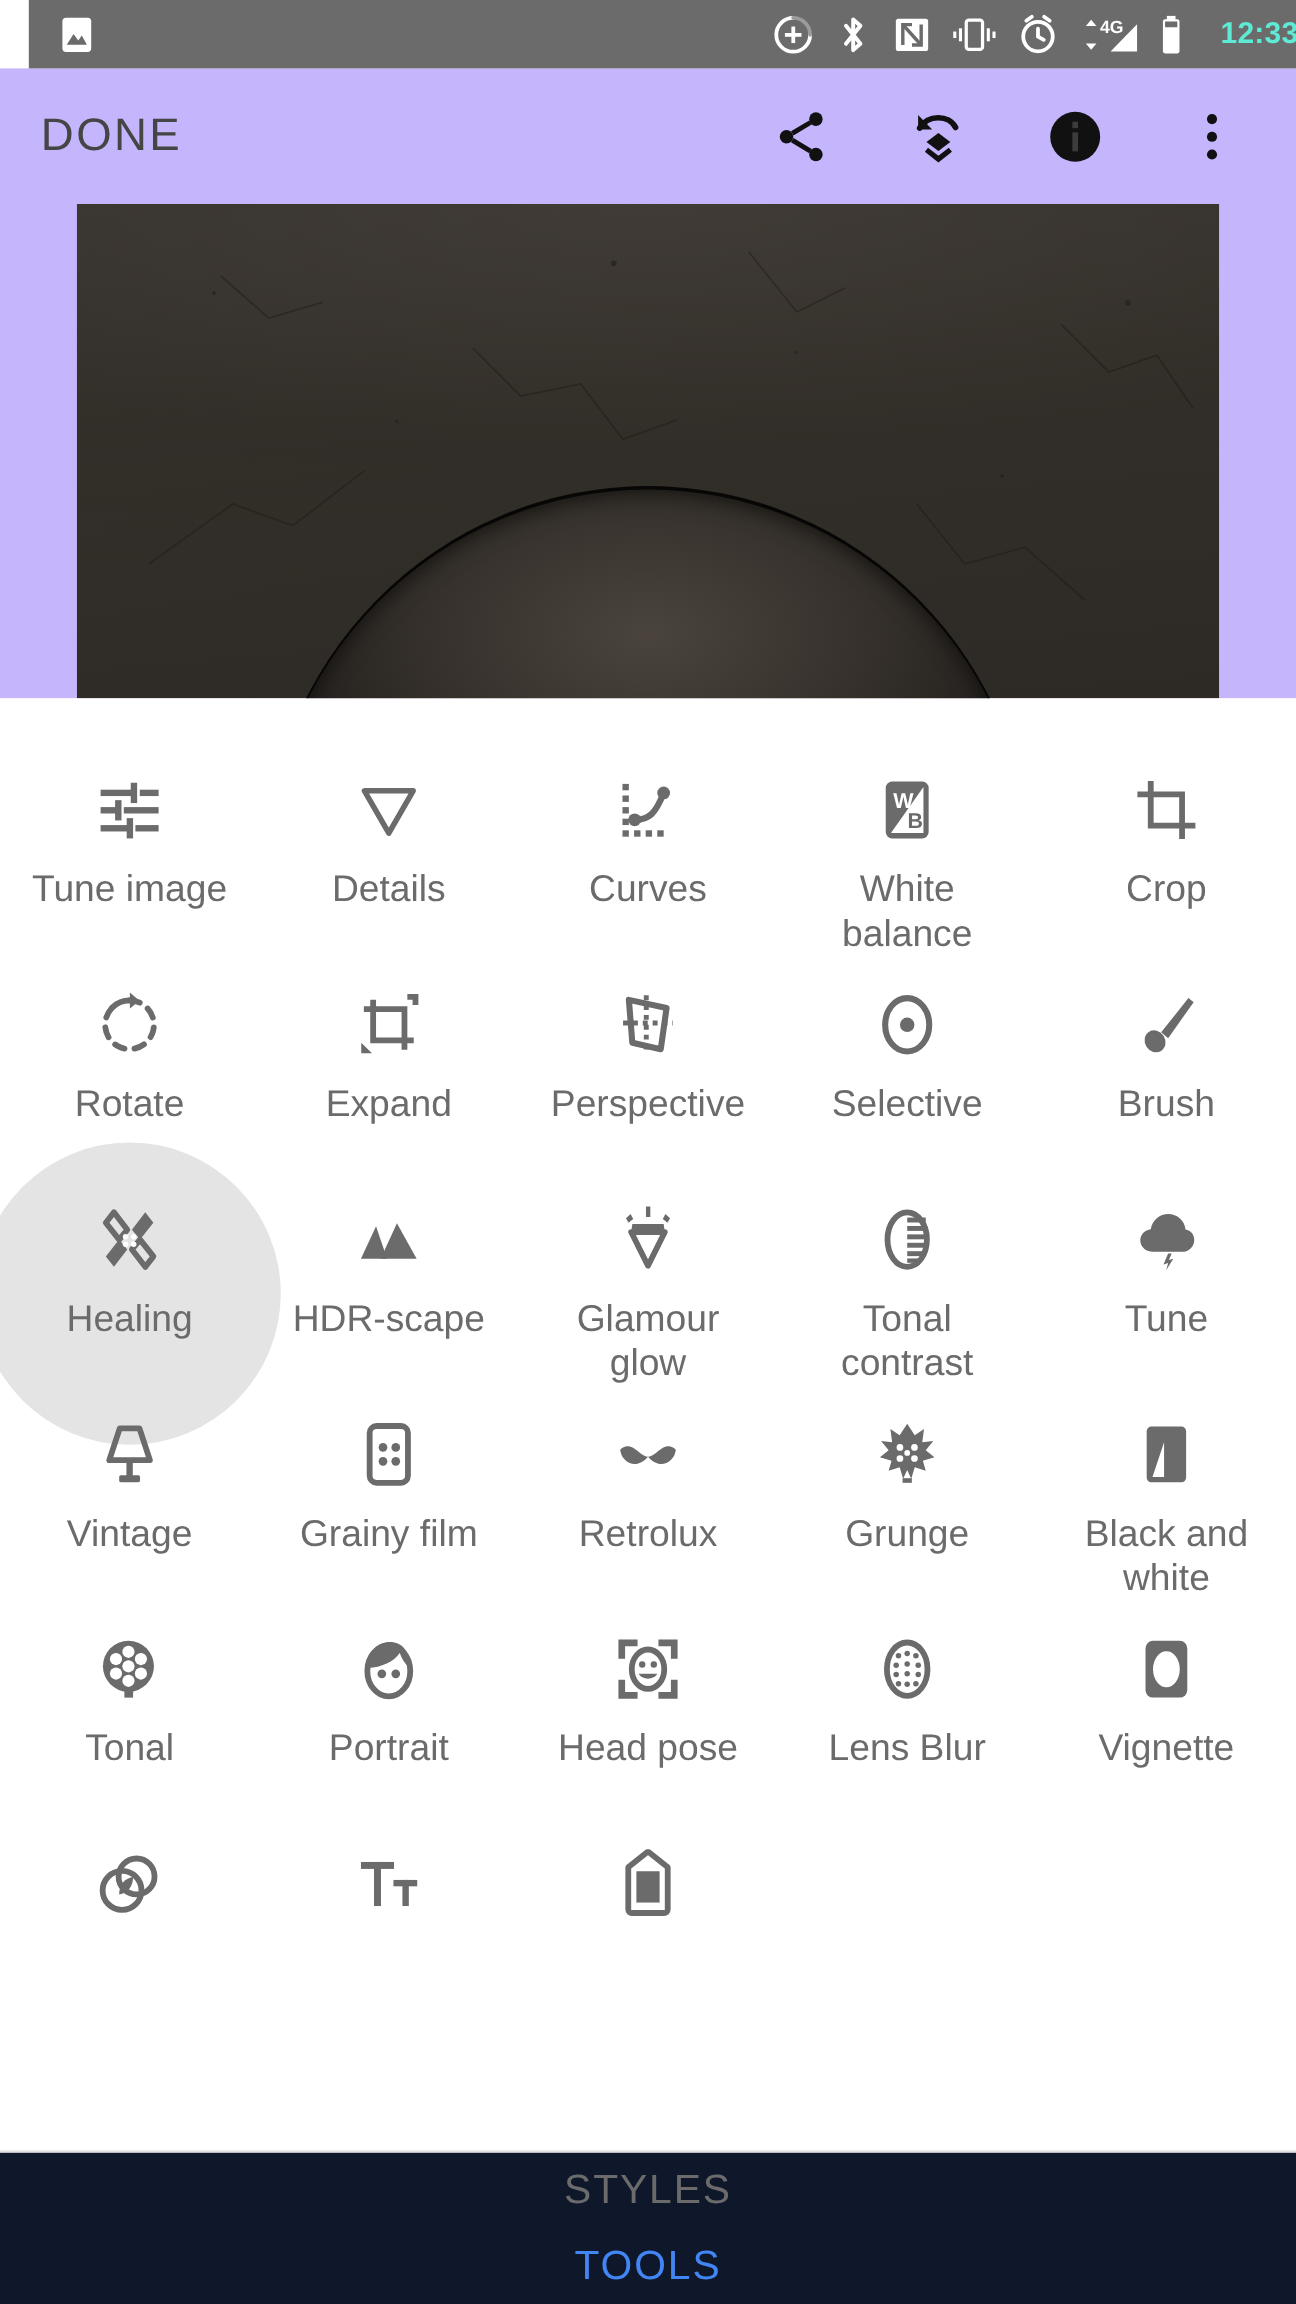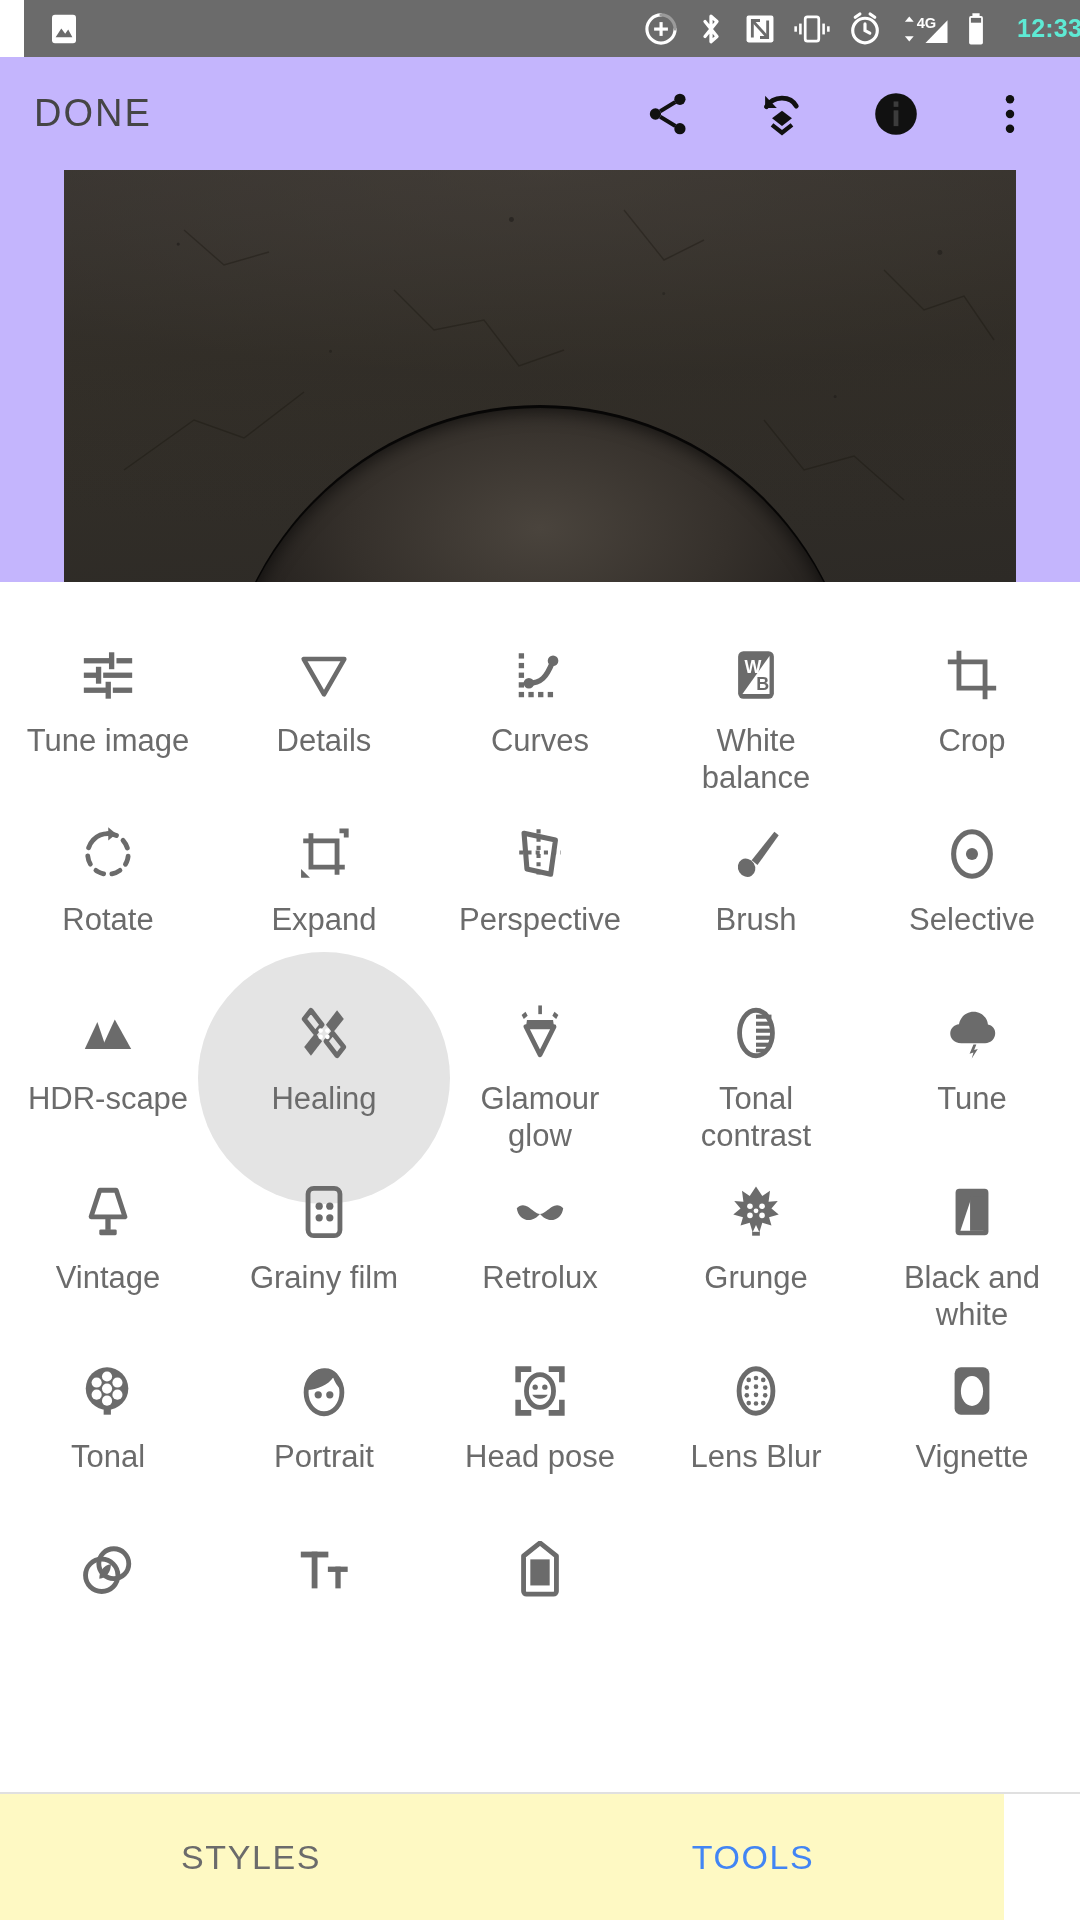--- a/index.html
+++ b/index.html
@@ -178,24 +178,25 @@
   .tab-divider {
     position: absolute;
     left: 0; bottom: 126px;
     width: 1080px; height: 2px;
     background: #e0e0e0;
     z-index: 30;
   }
   .tab-bar {
     position: absolute;
     left: 0; bottom: 0;
-    width: 1004px; height: 126px;
-    background: #fef9c3;
+    width: 1080px; height: 126px;
+    background: #0f172a;
     display: flex;
     z-index: 30;
+    flex-direction: column;
   }
   .tab {
     flex: 1;
     display: flex; align-items: center; justify-content: center;
     font-size: 34px;
     letter-spacing: 1.6px;
     color: #6b6b6b;
     font-weight: 400;
   }
   .tab.active { color: #4285f4; }
@@ -442,65 +443,65 @@
               <path d="M3.4 11.4 L20.6 11.4"></path>
             </g>
           </svg>
         </span>
         <span class="tool-label">Perspective</span>
       </div>
 
       <div class="tool-cell">
         <span class="tool-icon">
           <svg width="58" height="58" viewBox="0 0 24 24">
+            <ellipse cx="12" cy="12" rx="7.6" ry="9.2" fill="none" stroke="#6b6b6b" stroke-width="2.1"></ellipse>
+            <circle cx="12" cy="12" r="2.5" fill="#6b6b6b"></circle>
+          </svg>
+        </span>
+        <span class="tool-label">Selective</span>
+      </div>
+
+      <div class="tool-cell">
+        <span class="tool-icon">
+          <svg width="58" height="58" viewBox="0 0 24 24">
             <path d="M19.6 2.8 L10.2 14.6 L12.6 16.6 L21.4 4.2 Z" fill="#6b6b6b"></path>
             <ellipse cx="8.1" cy="17.7" rx="3.5" ry="3.9" transform="rotate(-32 8.1 17.7)" fill="#6b6b6b"></ellipse>
           </svg>
         </span>
         <span class="tool-label">Brush</span>
-      </div>
-
-      <div class="tool-cell">
-        <span class="tool-icon">
-          <svg width="58" height="58" viewBox="0 0 24 24">
-            <ellipse cx="12" cy="12" rx="7.6" ry="9.2" fill="none" stroke="#6b6b6b" stroke-width="2.1"></ellipse>
-            <circle cx="12" cy="12" r="2.5" fill="#6b6b6b"></circle>
-          </svg>
-        </span>
-        <span class="tool-label">Selective</span>
-      </div>
-
-      <div class="tool-cell">
-        <span class="tool-icon">
-          <svg width="58" height="58" viewBox="0 0 24 24">
-            <path d="M2.4 18.6 L7.6 7.4 L11.4 18.6 Z" fill="#6b6b6b"></path>
-            <path d="M9.2 18.6 L14.8 6.4 L21.6 18.6 Z" fill="#6b6b6b"></path>
-            <path d="M12.3 14.2 L14.8 6.4 L14.8 18.6 L10.5 18.6 Z" fill="#ffffff" opacity="0.0"></path>
-          </svg>
-        </span>
-        <span class="tool-label">HDR-scape</span>
       </div>
 
       <div class="tool-cell">
         <span class="ripple"></span>
         <span class="tool-icon">
           <svg width="58" height="58" viewBox="0 0 24 24">
             <path d="M6.6 2.6 L11.2 8.6 L8.4 12 L3.8 6.2 Z" fill="none" stroke="#6b6b6b" stroke-width="2" stroke-linejoin="round"></path>
             <path d="M17.4 2.6 L12.8 8.6 L15.6 12 L20.2 6.2 Z" fill="#6b6b6b"></path>
             <path d="M6.6 21.4 L11.2 15.4 L8.4 12 L3.8 17.8 Z" fill="#6b6b6b"></path>
             <path d="M17.4 21.4 L12.8 15.4 L15.6 12 L20.2 17.8 Z" fill="none" stroke="#6b6b6b" stroke-width="2" stroke-linejoin="round"></path>
             <g fill="#ffffff">
               <circle cx="10.6" cy="11" r="0.95"></circle>
                 <circle cx="13.4" cy="11" r="0.95"></circle>
               <circle cx="10.6" cy="13.6" r="0.95"></circle>
                 <circle cx="13.4" cy="13.6" r="0.95"></circle>
             </g>
           </svg>
         </span>
         <span class="tool-label">Healing</span>
+      </div>
+
+      <div class="tool-cell">
+        <span class="tool-icon">
+          <svg width="58" height="58" viewBox="0 0 24 24">
+            <path d="M2.4 18.6 L7.6 7.4 L11.4 18.6 Z" fill="#6b6b6b"></path>
+            <path d="M9.2 18.6 L14.8 6.4 L21.6 18.6 Z" fill="#6b6b6b"></path>
+            <path d="M12.3 14.2 L14.8 6.4 L14.8 18.6 L10.5 18.6 Z" fill="#ffffff" opacity="0.0"></path>
+          </svg>
+        </span>
+        <span class="tool-label">HDR-scape</span>
       </div>
 
       <div class="tool-cell">
         <span class="tool-icon">
           <svg width="58" height="58" viewBox="0 0 24 24">
             <path d="M6.2 9.4 L17.8 9.4 L12 21 Z" fill="none" stroke="#6b6b6b" stroke-width="2" stroke-linejoin="round"></path>
             <path d="M6.6 6.6 L17.4 6.6 L17.8 9.4 L6.2 9.4 Z" fill="#6b6b6b"></path>
             <rect x="11.3" y="0.6" width="1.5" height="3.6" fill="#6b6b6b"></rect>
             <path d="M4.4 4.6 L6 3.2 L6.9 4.9 L5.3 6.2 Z" fill="#6b6b6b"></path>
             <path d="M19.6 4.6 L18 3.2 L17.1 4.9 L18.7 6.2 Z" fill="#6b6b6b"></path>

